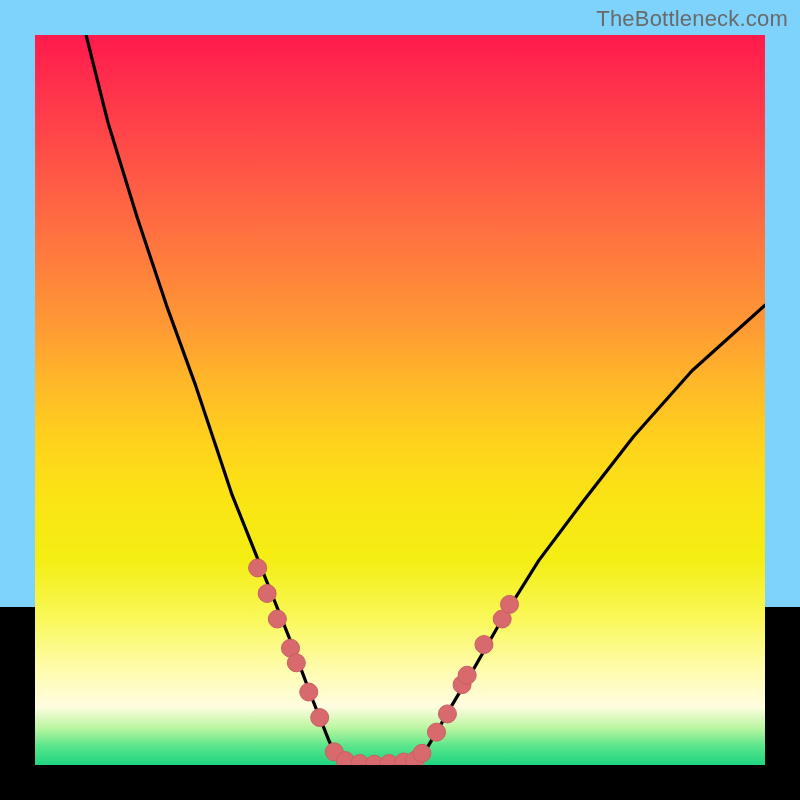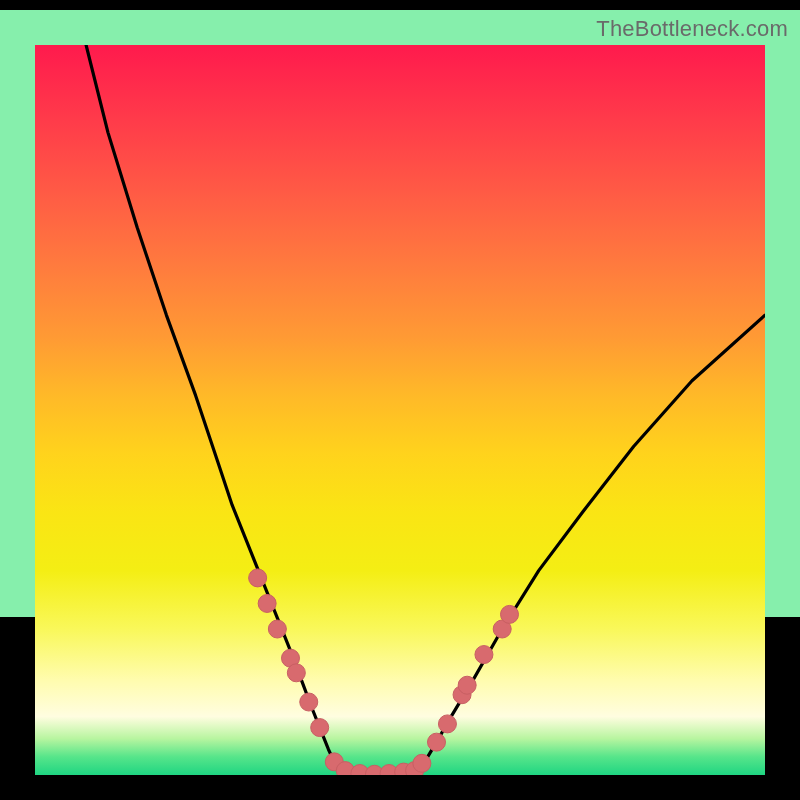--- a/index.html
+++ b/index.html
@@ -10,22 +10,21 @@
     background: #000;
     overflow: hidden;
     font-family: Arial, Helvetica, sans-serif;
   }
   .frame {
     position: absolute;
     left: 0;
     top: 0;
     width: 800px;
     height: 607px;
-    background: #86efac;
-    margin-top: 10px;
+    background: #7dd3fc;
   }
   .plot-area {
     position: absolute;
     left: 35px;
     top: 35px;
     width: 730px;
     height: 730px;
     overflow: hidden;
   }
   .gradient {

